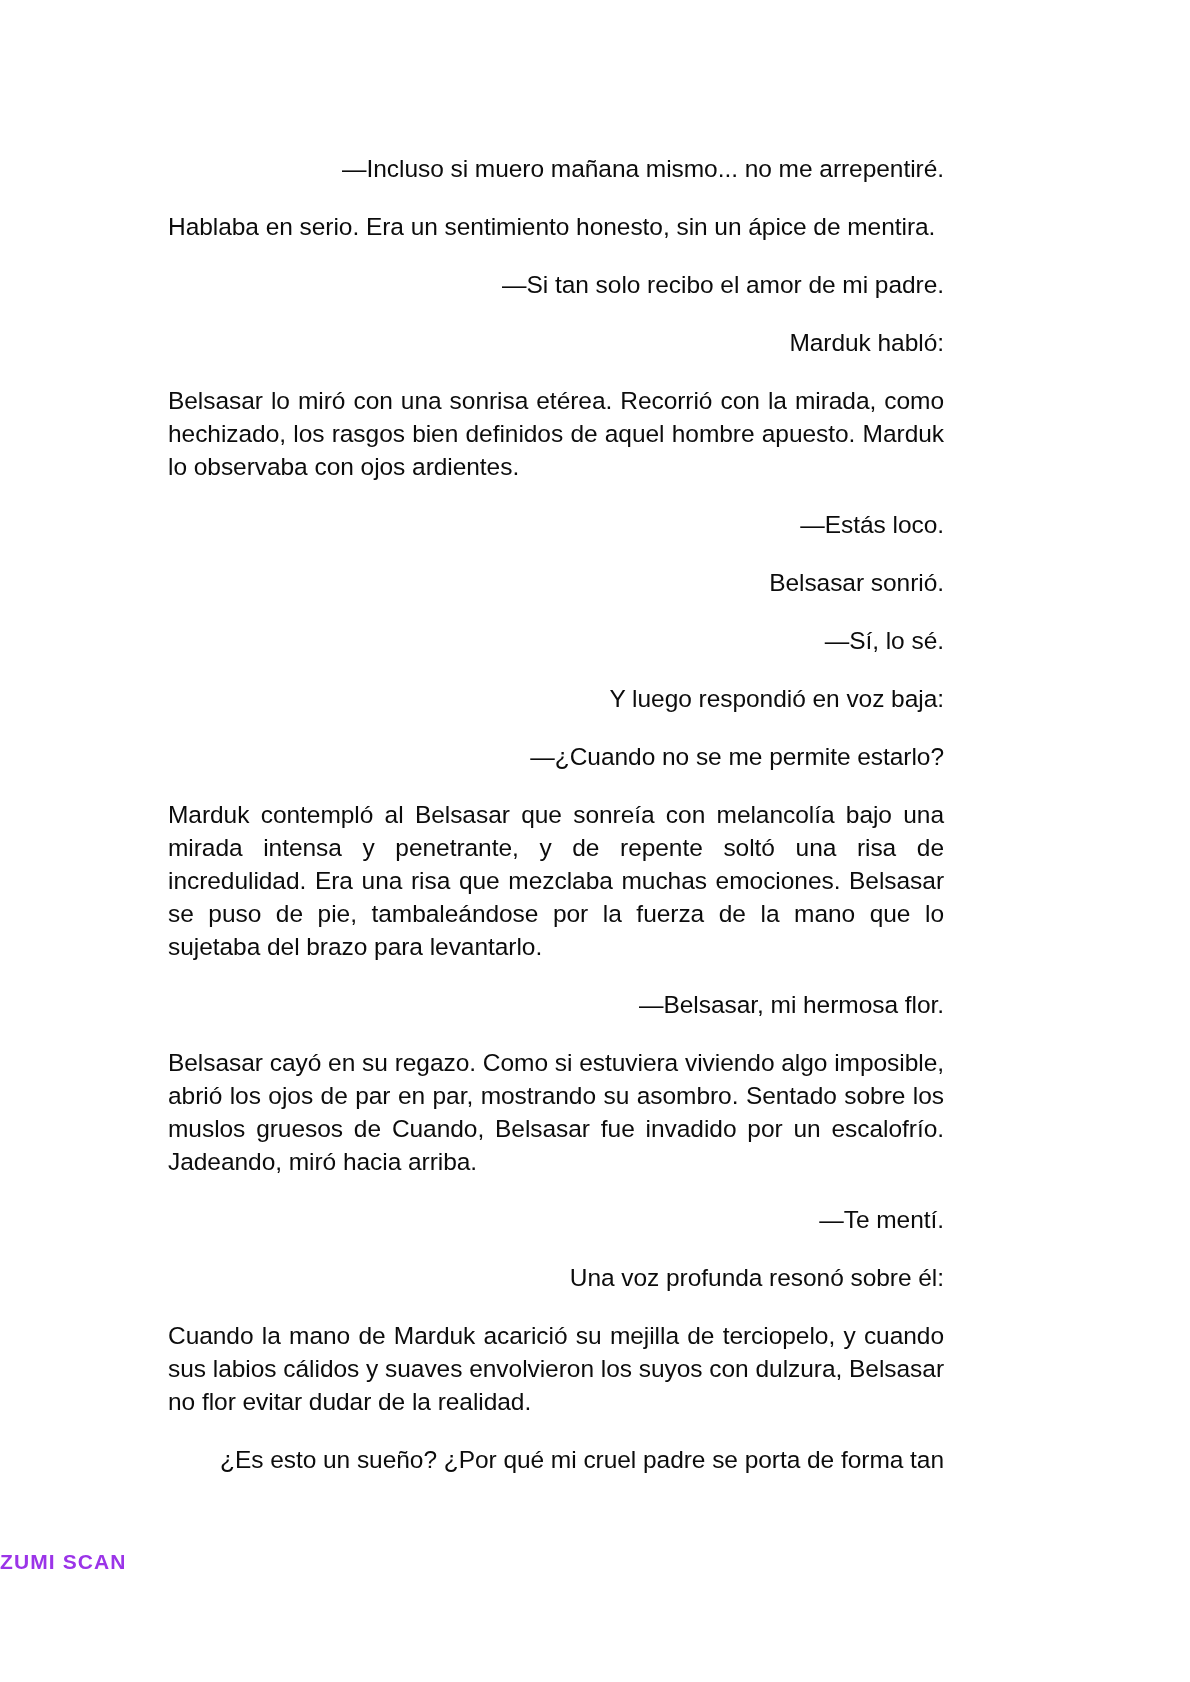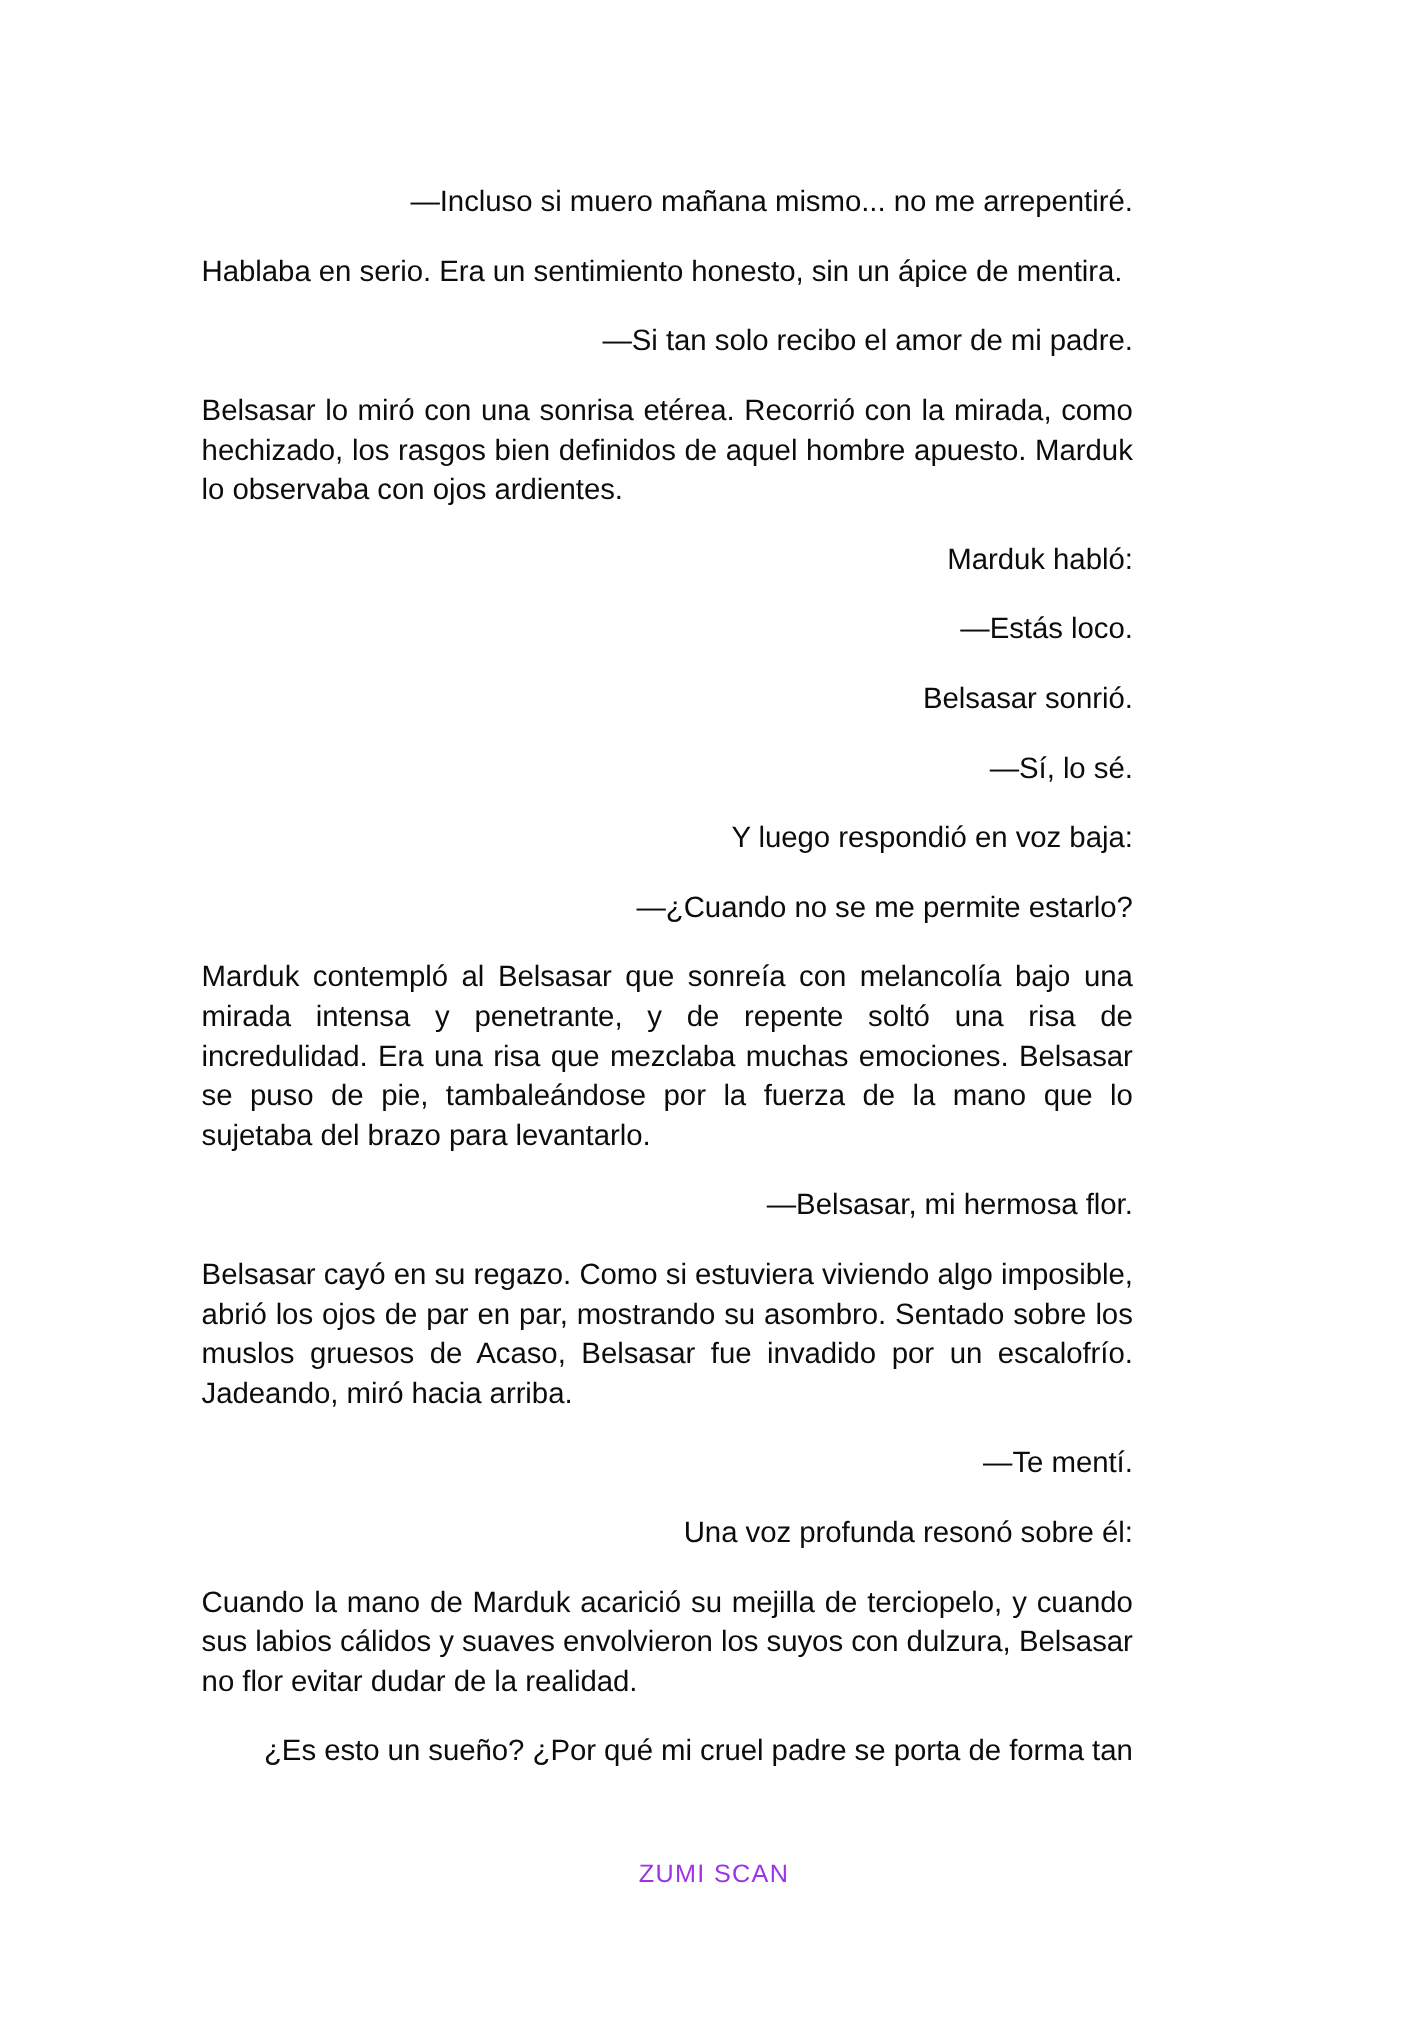--- a/index.html
+++ b/index.html
@@ -53,21 +53,21 @@
   
   .para.last {
     margin-bottom: 0;
   }
 
   .footer {
     position: absolute;
     left: 0;
     top: 1550px;
     width: 1190px;
-    text-align: center;
+    font-weight: bold;
   }
 
   .watermark {
     display: inline-block;
     font-family: "Liberation Sans", sans-serif;
     font-size: 21px;
     letter-spacing: 1.1px;
     color: #9B34E8;
   }
 </style>
@@ -77,39 +77,39 @@
 <div class="page">
 
   <div class="text-column">
 
     <p class="para single">—Incluso si muero mañana mismo... no me arrepentiré.</p>
 
     <p class="para">Hablaba en serio. Era un sentimiento honesto, sin un ápice de mentira.</p>
 
     <p class="para single">—Si tan solo recibo el amor de mi padre.</p>
 
+    <p class="para single">Marduk habló:</p>
+
     <p class="para">Belsasar lo miró con una sonrisa etérea. Recorrió con la mirada, como hechizado, los rasgos bien definidos de aquel hombre apuesto. Marduk lo observaba con ojos ardientes.</p>
-
-    <p class="para single">Marduk habló:</p>
 
     <p class="para single">—Estás loco.</p>
 
     <p class="para single">Belsasar sonrió.</p>
 
     <p class="para single">—Sí, lo sé.</p>
 
     <p class="para single">Y luego respondió en voz baja:</p>
 
     <p class="para single">—¿Cuando no se me permite estarlo?</p>
 
     <p class="para">Marduk contempló al Belsasar que sonreía con melancolía bajo una mirada intensa y penetrante, y de repente soltó una risa de incredulidad. Era una risa que mezclaba muchas emociones. Belsasar se puso de pie, tambaleándose por la fuerza de la mano que lo sujetaba del brazo para levantarlo.</p>
 
     <p class="para single">—Belsasar, mi hermosa flor.</p>
 
-    <p class="para">Belsasar cayó en su regazo. Como si estuviera viviendo algo imposible, abrió los ojos de par en par, mostrando su asombro. Sentado sobre los muslos gruesos de Acaso, Belsasar fue invadido por un escalofrío. Jadeando, miró hacia arriba.</p>
+    <p class="para">Belsasar cayó en su regazo. Como si estuviera viviendo algo imposible, abrió los ojos de par en par, mostrando su asombro. Sentado sobre los muslos gruesos de Cuando, Belsasar fue invadido por un escalofrío. Jadeando, miró hacia arriba.</p>
 
     <p class="para single">—Te mentí.</p>
 
     <p class="para single">Una voz profunda resonó sobre él:</p>
 
     <p class="para">Cuando la mano de Marduk acarició su mejilla de terciopelo, y cuando sus labios cálidos y suaves envolvieron los suyos con dulzura, Belsasar no flor evitar dudar de la realidad.</p>
 
     <p class="para single last">¿Es esto un sueño? ¿Por qué mi cruel padre se porta de forma tan</p>
 
   </div>

